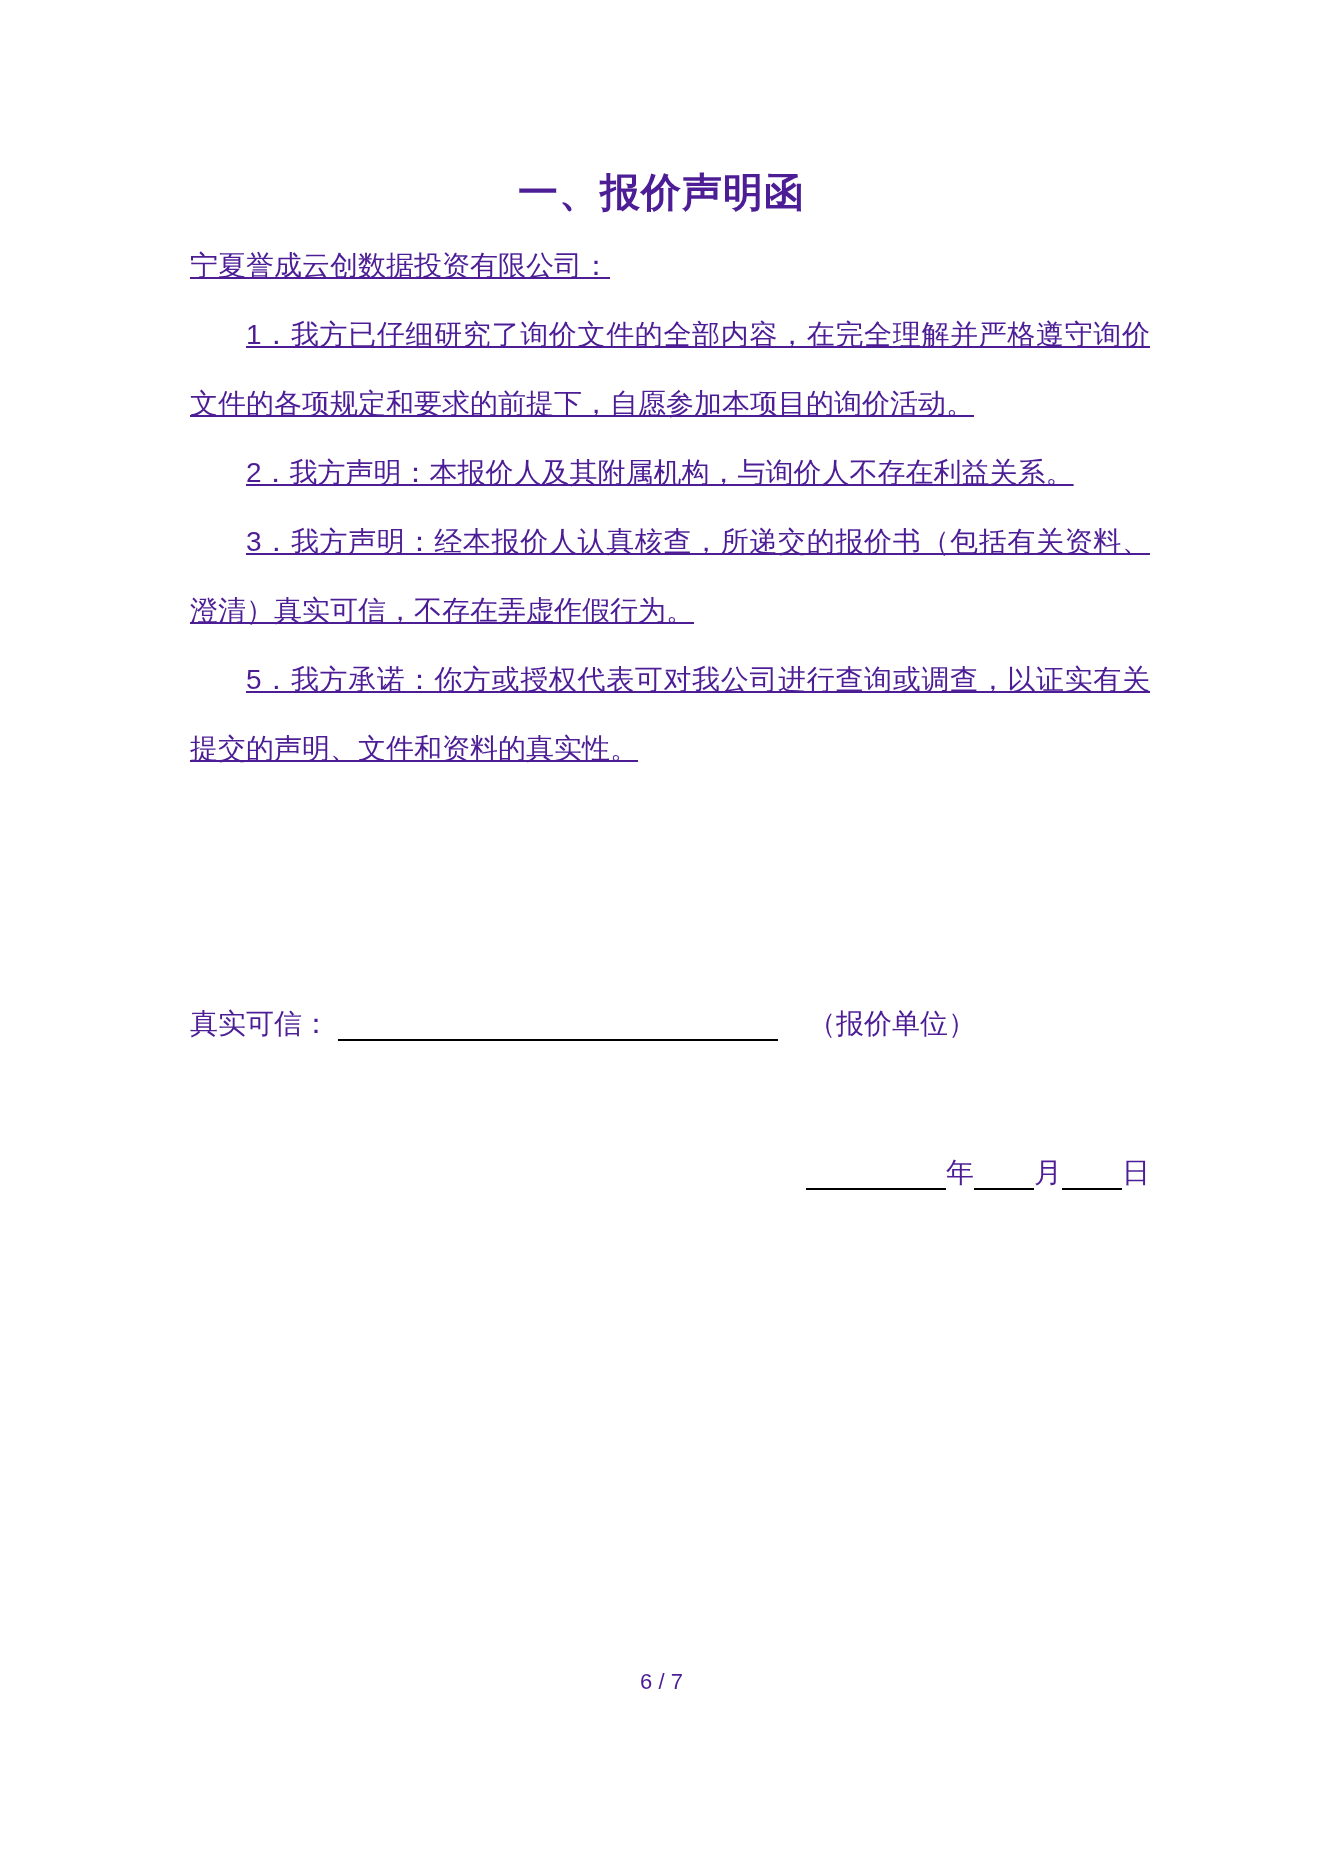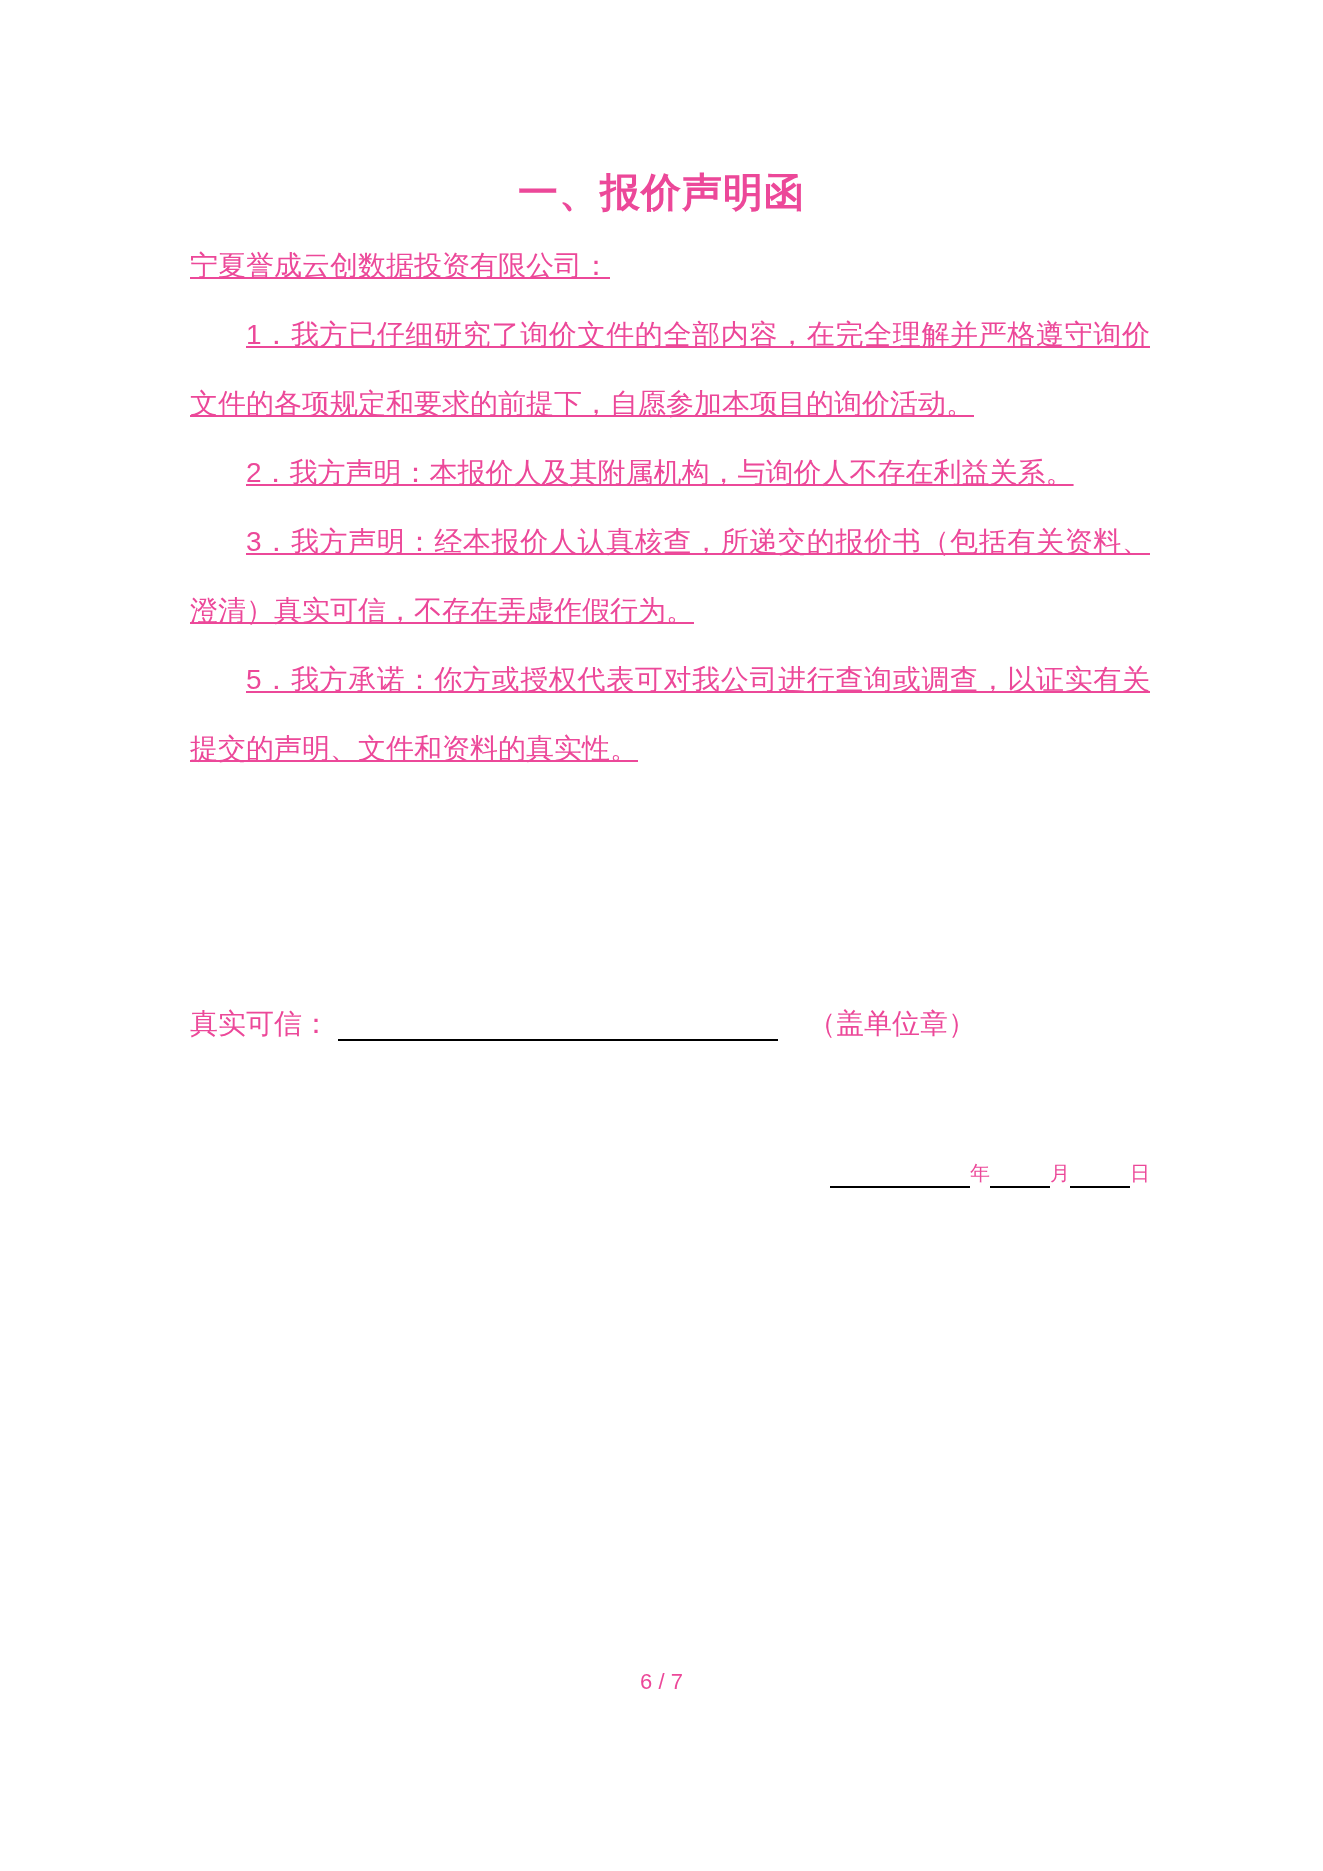--- a/index.html
+++ b/index.html
@@ -5,21 +5,21 @@
   html, body {
     margin: 0;
     padding: 0;
     background: #ffffff;
   }
   .page {
     position: relative;
     width: 1323px;
     height: 1871px;
     background: #ffffff;
-    color: #ec4899;
+    color: #4c1d95;
     font-family: "Liberation Sans", "DejaVu Sans", sans-serif;
     overflow: hidden;
   }
   .doc-title {
     position: absolute;
     top: 168px;
     left: 0;
     width: 100%;
     text-align: center;
     font-size: 40px;
@@ -59,21 +59,21 @@
     height: 1em;
     vertical-align: -8px;
   }
   .blank-quoter { width: 440px; margin-left: 8px; }
   .sig-gap { display: inline-block; width: 30px; }
   .date-row {
     position: absolute;
     top: 1150px;
     left: 190px;
     width: 960px;
-    font-size: 20px;
+    font-size: 28px;
     line-height: 46px;
     text-align: right;
     white-space: nowrap;
   }
   .blank-year  { width: 140px; }
   .blank-month { width: 60px; }
   .blank-day   { width: 60px; }
   .page-footer {
     position: absolute;
     top: 1668px;
@@ -93,21 +93,21 @@
 
   <div class="body-text">
     <p>宁夏誉成云创数据投资有限公司：</p>
     <p class="indent">1．我方已仔细研究了询价文件的全部内容，在完全理解并严格遵守询价文件的各项规定和要求的前提下，自愿参加本项目的询价活动。</p>
     <p class="indent">2．我方声明：本报价人及其附属机构，与询价人不存在利益关系。</p>
     <p class="indent">3．我方声明：经本报价人认真核查，所递交的报价书（包括有关资料、澄清）真实可信，不存在弄虚作假行为。</p>
     <p class="indent">5．我方承诺：你方或授权代表可对我公司进行查询或调查，以证实有关提交的声明、文件和资料的真实性。</p>
   </div>
 
   <div class="sig-row">
-    <span>真实可信：</span><span class="blank blank-quoter"></span><span class="sig-gap"></span><span>（盖单位章）</span>
+    <span>真实可信：</span><span class="blank blank-quoter"></span><span class="sig-gap"></span><span>（报价单位）</span>
   </div>
 
   <div class="date-row">
     <span class="blank blank-year"></span><span>年</span><span class="blank blank-month"></span><span>月</span><span class="blank blank-day"></span><span>日</span>
   </div>
 
   <div class="page-footer">6 / 7</div>
 
 </div>
 

